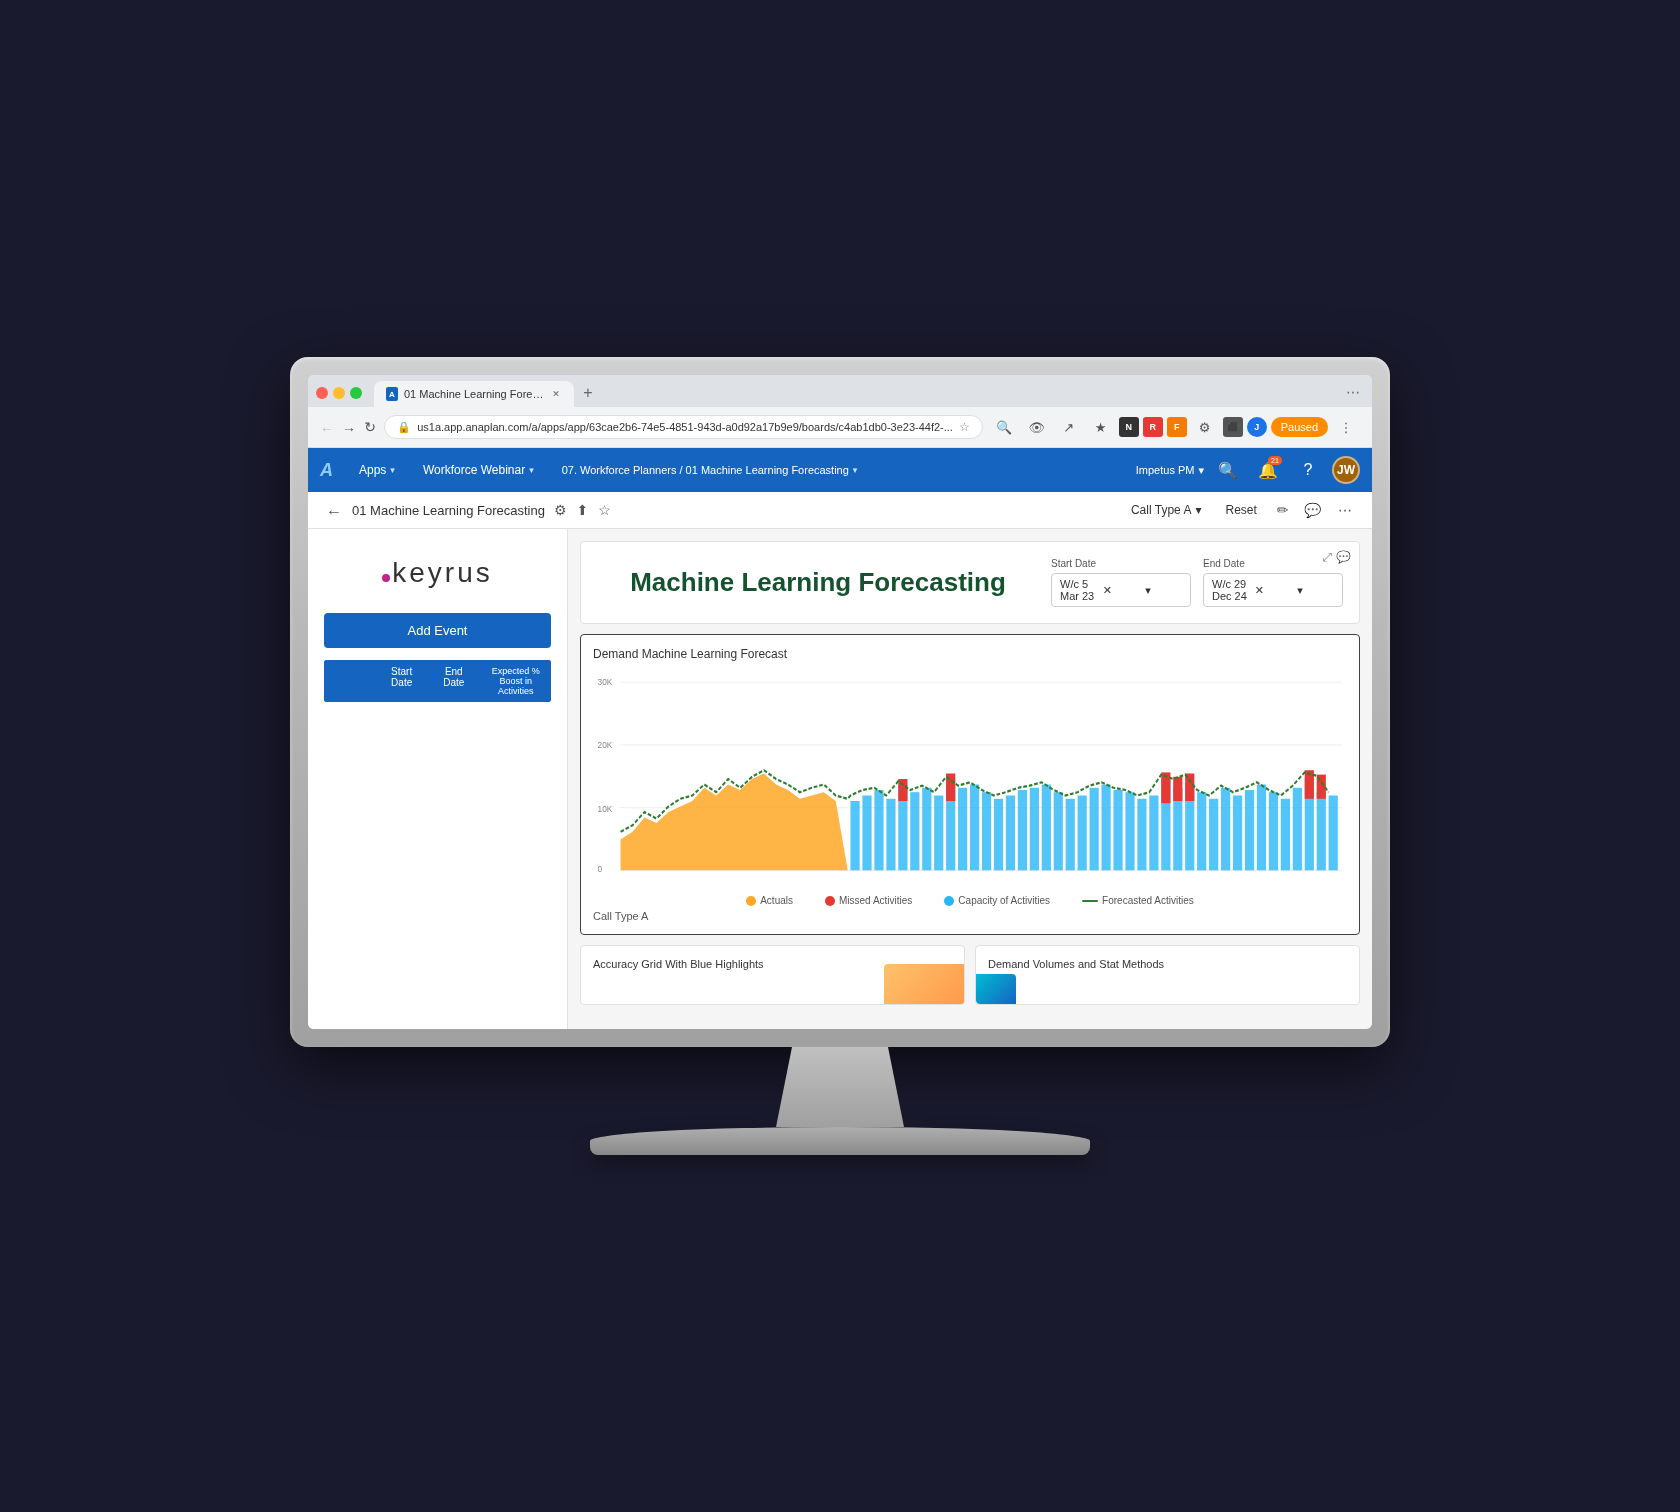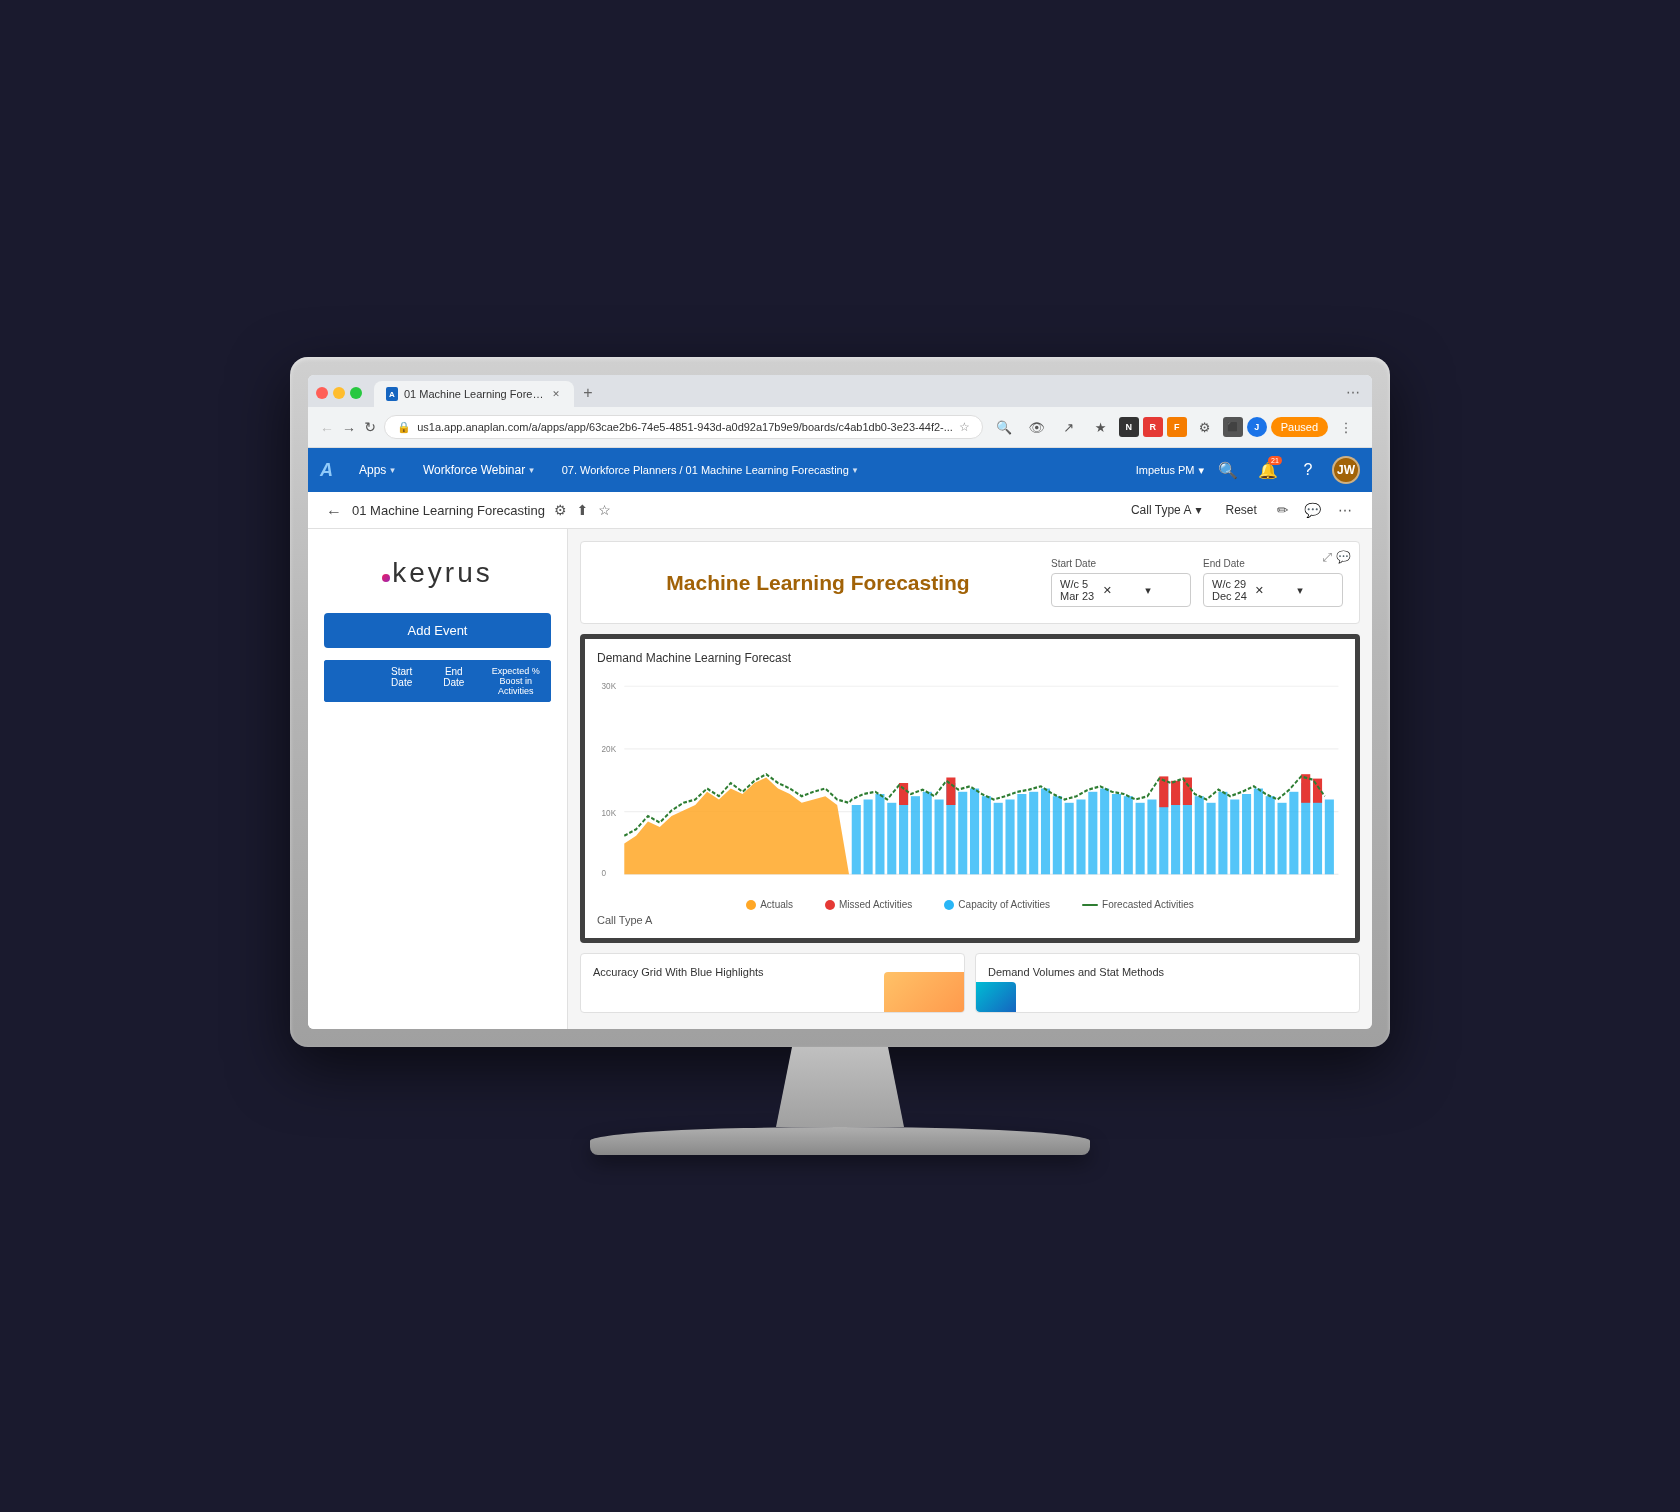--- a/index.html
+++ b/index.html
@@ -440,23 +440,23 @@
       align-items: flex-start;
       gap: 12px;
       background: white;
       border: 1px solid #e0e0e0;
       border-radius: 4px;
       padding: 16px;
     }
 
     .dashboard-title {
       flex: 1;
-      font-size: 21px;
+      font-size: 26px;
       font-weight: 600;
-      color: #a16207;
+      color: #14532d;
       text-align: center;
     }
 
     .date-controls {
       display: flex;
       gap: 12px;
       align-items: flex-end;
     }
 
     .date-field {
@@ -483,21 +483,21 @@
     }
 
     .date-input span { font-size: 11px; color: #333; flex: 1; }
 
     .date-input-clear { color: #999; font-size: 12px; cursor: pointer; }
     .date-input-expand { color: #555; font-size: 12px; cursor: pointer; }
 
     
     .chart-container {
       background: white;
-      border: 5px solid #404040;
+      border: 1px solid #404040;
       border-radius: 4px;
       padding: 12px;
     }
 
     .chart-title {
       font-size: 12px;
       color: #333;
       margin-bottom: 8px;
     }
 

